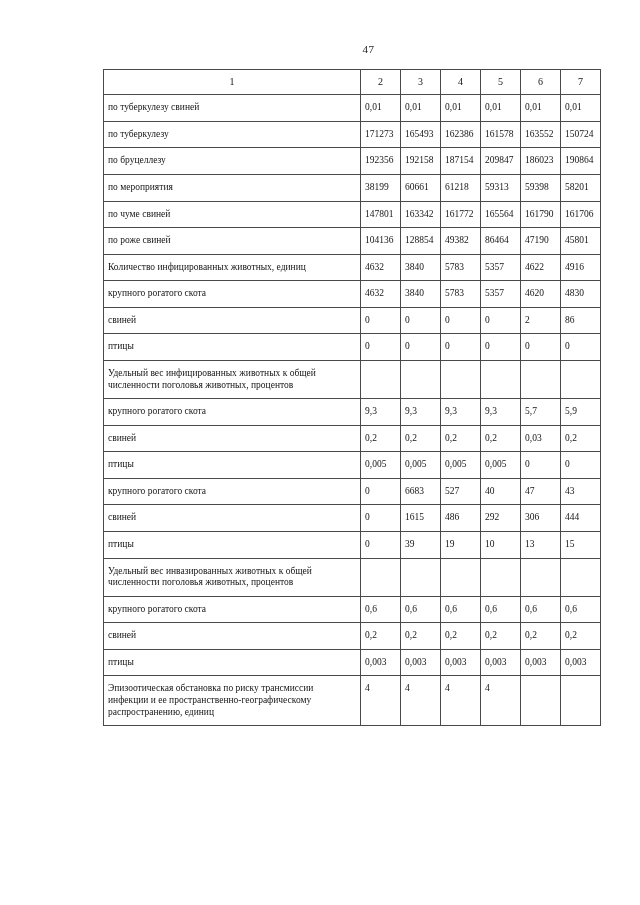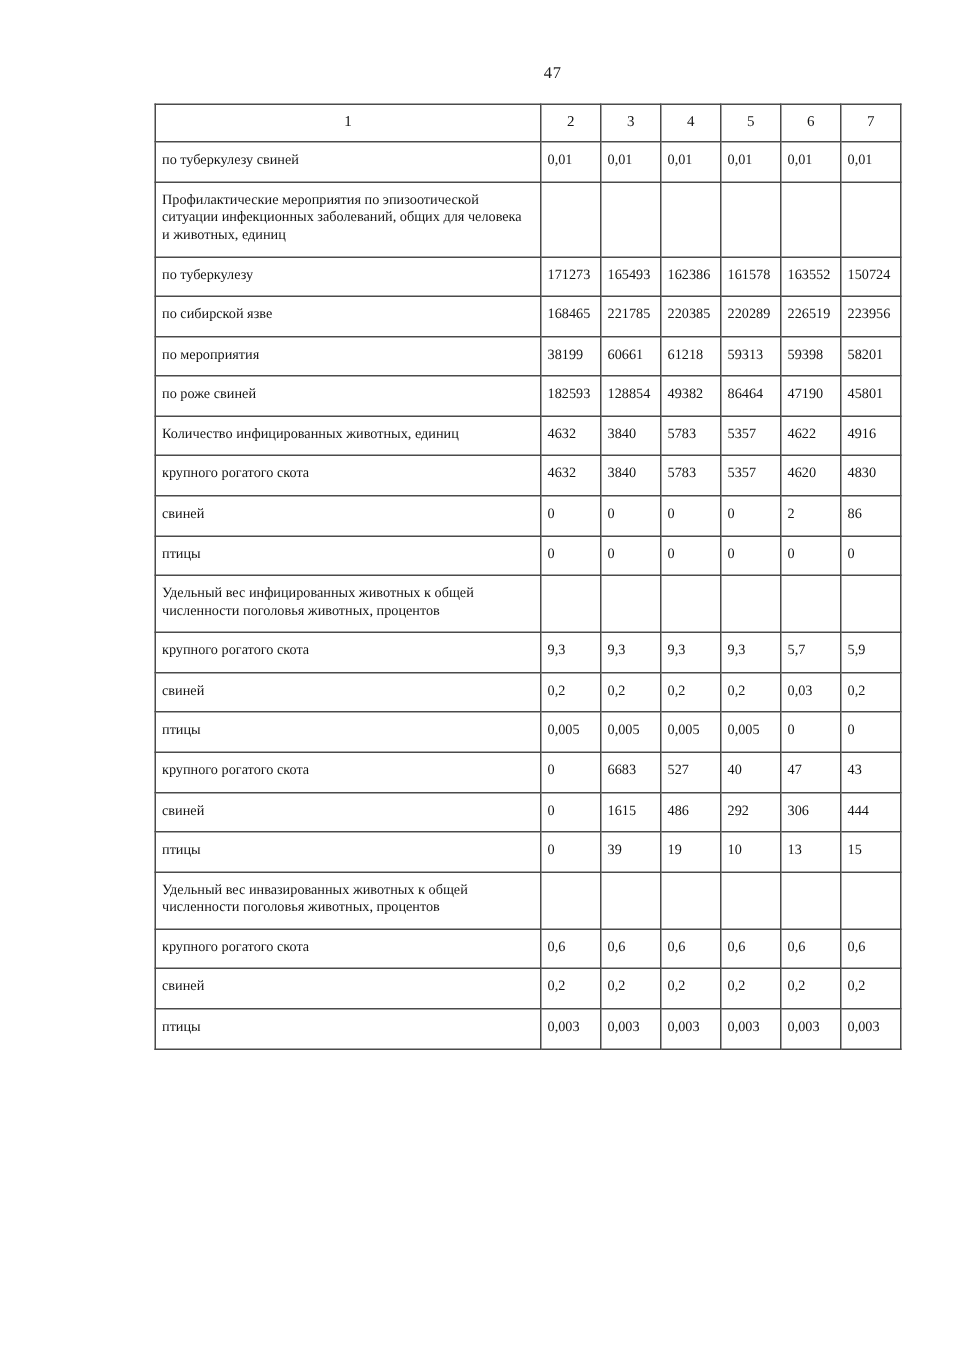--- a/index.html
+++ b/index.html
@@ -94,58 +94,58 @@
         <tr>
     <td class="label-cell">по туберкулезу свиней</td>
     <td class="value-cell">0,01</td>
     <td class="value-cell">0,01</td>
     <td class="value-cell">0,01</td>
     <td class="value-cell">0,01</td>
     <td class="value-cell">0,01</td>
     <td class="value-cell">0,01</td>
   </tr>
         <tr>
-    <td class="label-cell">Профилактические мероприятия по эпизоотической ситуации инфекционных заболеваний, общих для человека и животных, единиц</td>
-    <td class="value-cell"></td>
-    <td class="value-cell"></td>
-    <td class="value-cell"></td>
-    <td class="value-cell"></td>
-    <td class="value-cell"></td>
-    <td class="value-cell"></td>
-  </tr>
-        <tr>
     <td class="label-cell">по туберкулезу</td>
     <td class="value-cell">171273</td>
     <td class="value-cell">165493</td>
     <td class="value-cell">162386</td>
     <td class="value-cell">161578</td>
     <td class="value-cell">163552</td>
     <td class="value-cell">150724</td>
   </tr>
         <tr>
-    <td class="label-cell">по сибирской язве</td>
-    <td class="value-cell">168465</td>
-    <td class="value-cell">221785</td>
-    <td class="value-cell">220385</td>
-    <td class="value-cell">220289</td>
-    <td class="value-cell">226519</td>
-    <td class="value-cell">223956</td>
+    <td class="label-cell">по бруцеллезу</td>
+    <td class="value-cell">192356</td>
+    <td class="value-cell">192158</td>
+    <td class="value-cell">187154</td>
+    <td class="value-cell">209847</td>
+    <td class="value-cell">186023</td>
+    <td class="value-cell">190864</td>
   </tr>
         <tr>
     <td class="label-cell">по мероприятия</td>
     <td class="value-cell">38199</td>
     <td class="value-cell">60661</td>
     <td class="value-cell">61218</td>
     <td class="value-cell">59313</td>
     <td class="value-cell">59398</td>
     <td class="value-cell">58201</td>
   </tr>
         <tr>
+    <td class="label-cell">по чуме свиней</td>
+    <td class="value-cell">147801</td>
+    <td class="value-cell">163342</td>
+    <td class="value-cell">161772</td>
+    <td class="value-cell">165564</td>
+    <td class="value-cell">161790</td>
+    <td class="value-cell">161706</td>
+  </tr>
+        <tr>
     <td class="label-cell">по роже свиней</td>
-    <td class="value-cell">182593</td>
+    <td class="value-cell">104136</td>
     <td class="value-cell">128854</td>
     <td class="value-cell">49382</td>
     <td class="value-cell">86464</td>
     <td class="value-cell">47190</td>
     <td class="value-cell">45801</td>
   </tr>
         <tr>
     <td class="label-cell">Количество инфицированных животных, единиц</td>
     <td class="value-cell">4632</td>
     <td class="value-cell">3840</td>
@@ -273,16 +273,25 @@
   </tr>
         <tr>
     <td class="label-cell">птицы</td>
     <td class="value-cell">0,003</td>
     <td class="value-cell">0,003</td>
     <td class="value-cell">0,003</td>
     <td class="value-cell">0,003</td>
     <td class="value-cell">0,003</td>
     <td class="value-cell">0,003</td>
   </tr>
+        <tr>
+    <td class="label-cell">Эпизоотическая обстановка по риску трансмиссии инфекции и ее пространственно-географическому распространению, единиц</td>
+    <td class="value-cell">4</td>
+    <td class="value-cell">4</td>
+    <td class="value-cell">4</td>
+    <td class="value-cell">4</td>
+    <td class="value-cell"></td>
+    <td class="value-cell"></td>
+  </tr>
       </tbody>
   </table>
 
 </div>
 
 </body></html>

